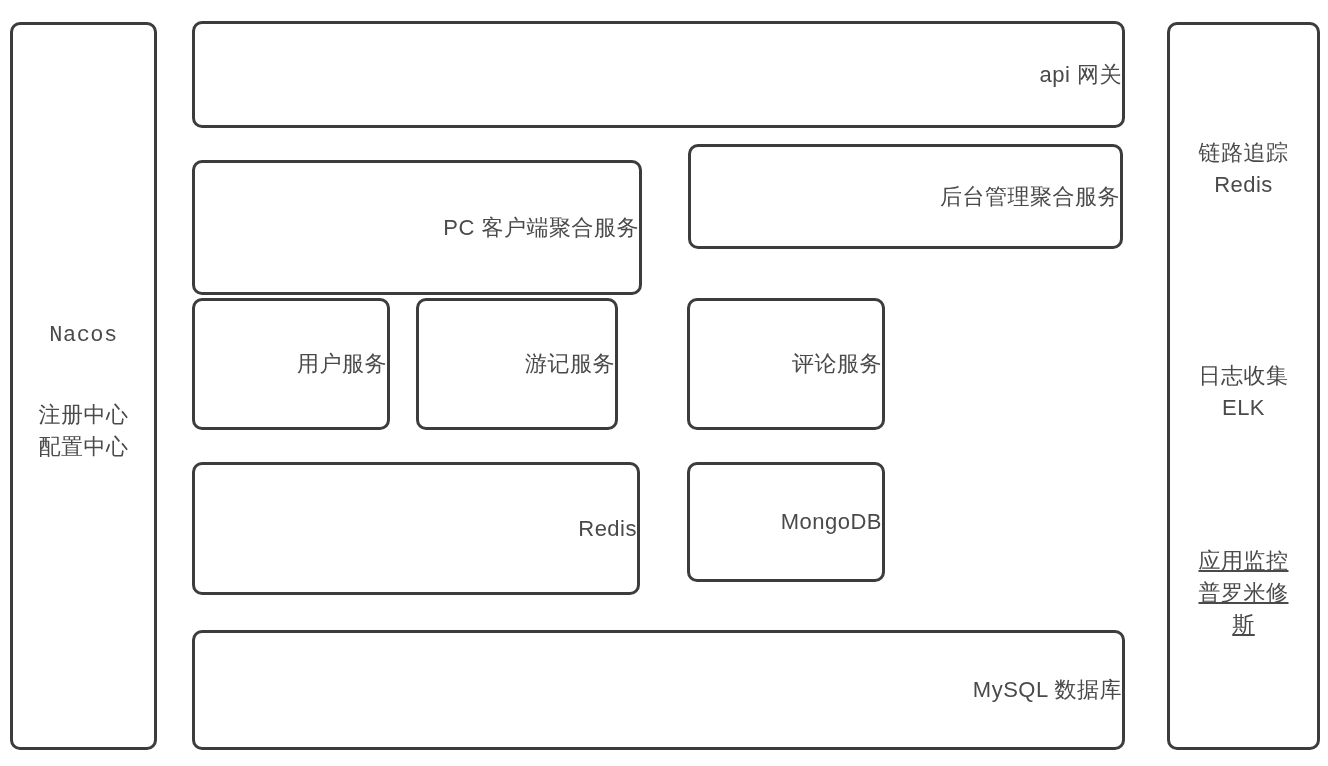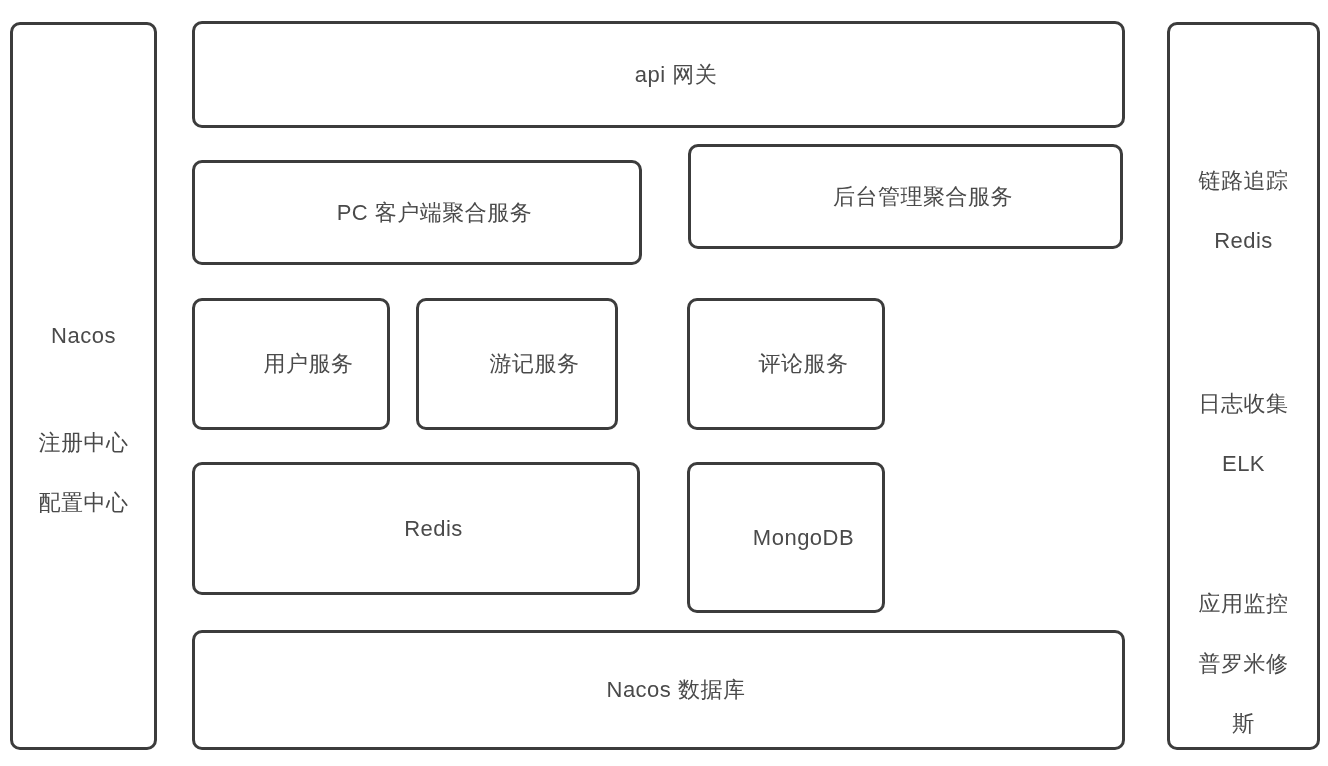--- a/index.html
+++ b/index.html
@@ -17,53 +17,53 @@
     overflow: hidden;
   }
   .box {
     position: absolute;
     box-sizing: border-box;
     border: 3px solid #3c3c3c;
     border-radius: 10px;
     background: #ffffff;
     display: flex;
     align-items: center;
-    justify-content: center;
+    justify-content: flex-end;
     font-size: 22px;
     text-align: center;
     letter-spacing: 0.5px;
     padding-left: 35px;
   }
   
   .panel-left   { left: 10px;   top: 22px; width: 147px; height: 728px; display: block; }
   .panel-right  { left: 1167px; top: 22px; width: 153px; height: 728px; display: block; }
   .panel-group {
     position: absolute;
     left: 0;
     width: 100%;
     text-align: center;
     line-height: 32px;
     font-size: 22px;
   }
-  .panel-group div { white-space: nowrap; margin-top: 28px; }
-  .pl-title { top: 295px; }
+  .panel-group div { white-space: nowrap; }
+  .pl-title { top: 295px; font-family: Liberation Mono, monospace; }
   .pl-lines { top: 374px; }
   .pr-g1 { top: 112px; }
   .pr-g2 { top: 335px; }
-  .pr-g3 { top: 535px; }
+  .pr-g3 { top: 520px; text-decoration: underline; }
   
   .b-gateway { left: 192px; top: 21px;  width: 933px; height: 107px; }
-  .b-pc      { left: 192px; top: 160px; width: 450px; height: 105px; }
+  .b-pc      { left: 192px; top: 160px; width: 450px; height: 135px; }
   .b-admin   { left: 688px; top: 144px; width: 435px; height: 105px; }
   .b-user    { left: 192px; top: 298px; width: 198px; height: 132px; }
   .b-travel  { left: 416px; top: 298px; width: 202px; height: 132px; }
   .b-comment { left: 687px; top: 298px; width: 198px; height: 132px; }
   .b-search  { left: 925px; top: 298px; width: 200px; height: 132px; }
   .b-redis   { left: 192px; top: 462px; width: 448px; height: 133px; }
-  .b-mongo   { left: 687px; top: 462px; width: 198px; height: 151px; }
+  .b-mongo   { left: 687px; top: 462px; width: 198px; height: 120px; }
   .b-es      { left: 925px; top: 462px; width: 198px; height: 133px; }
   .b-mysql   { left: 192px; top: 630px; width: 933px; height: 120px; }
 </style>
 </head>
 <body>
 
 <div class="canvas">
 
   <div class="box panel-left">
     <div class="panel-group pl-title">Nacos</div>
@@ -95,21 +95,21 @@
   </div>
 
   <div class="box b-redis">
     <span>Redis</span>
   </div>
   <div class="box b-mongo">
     <span>MongoDB</span>
   </div>
 
   <div class="box b-mysql">
-    <span>Nacos 数据库</span>
+    <span>MySQL 数据库</span>
   </div>
 
   <div class="box panel-right">
     <div class="panel-group pr-g1">
       <div>链路追踪</div>
       <div>Redis</div>
     </div>
     <div class="panel-group pr-g2">
       <div>日志收集</div>
       <div>ELK</div>

